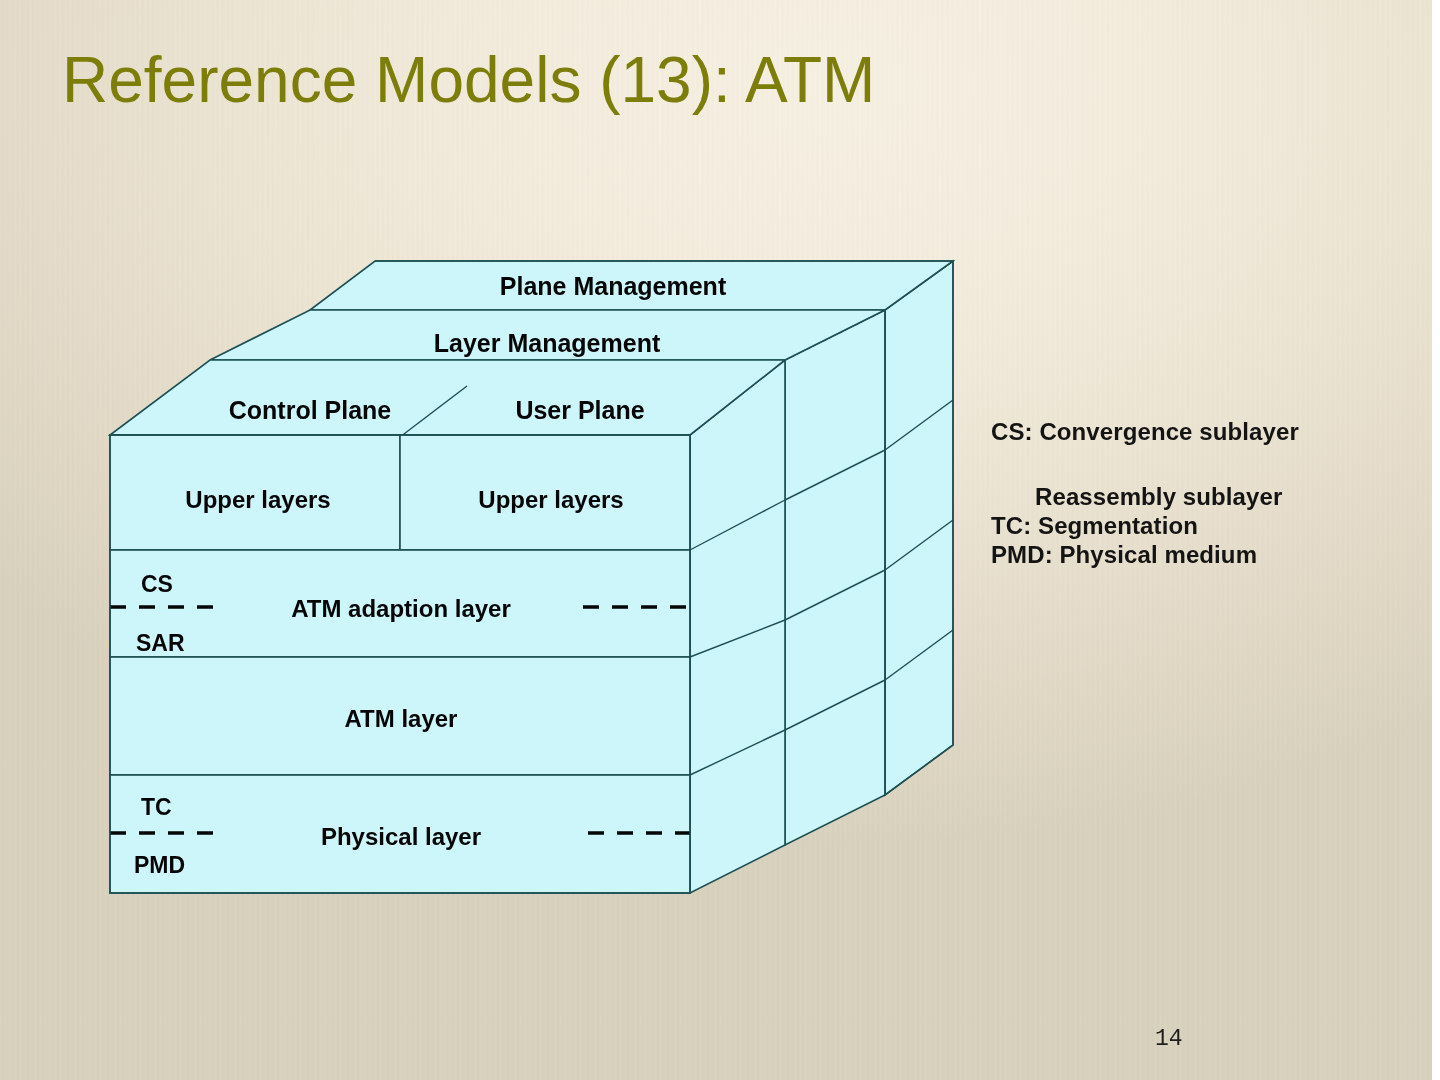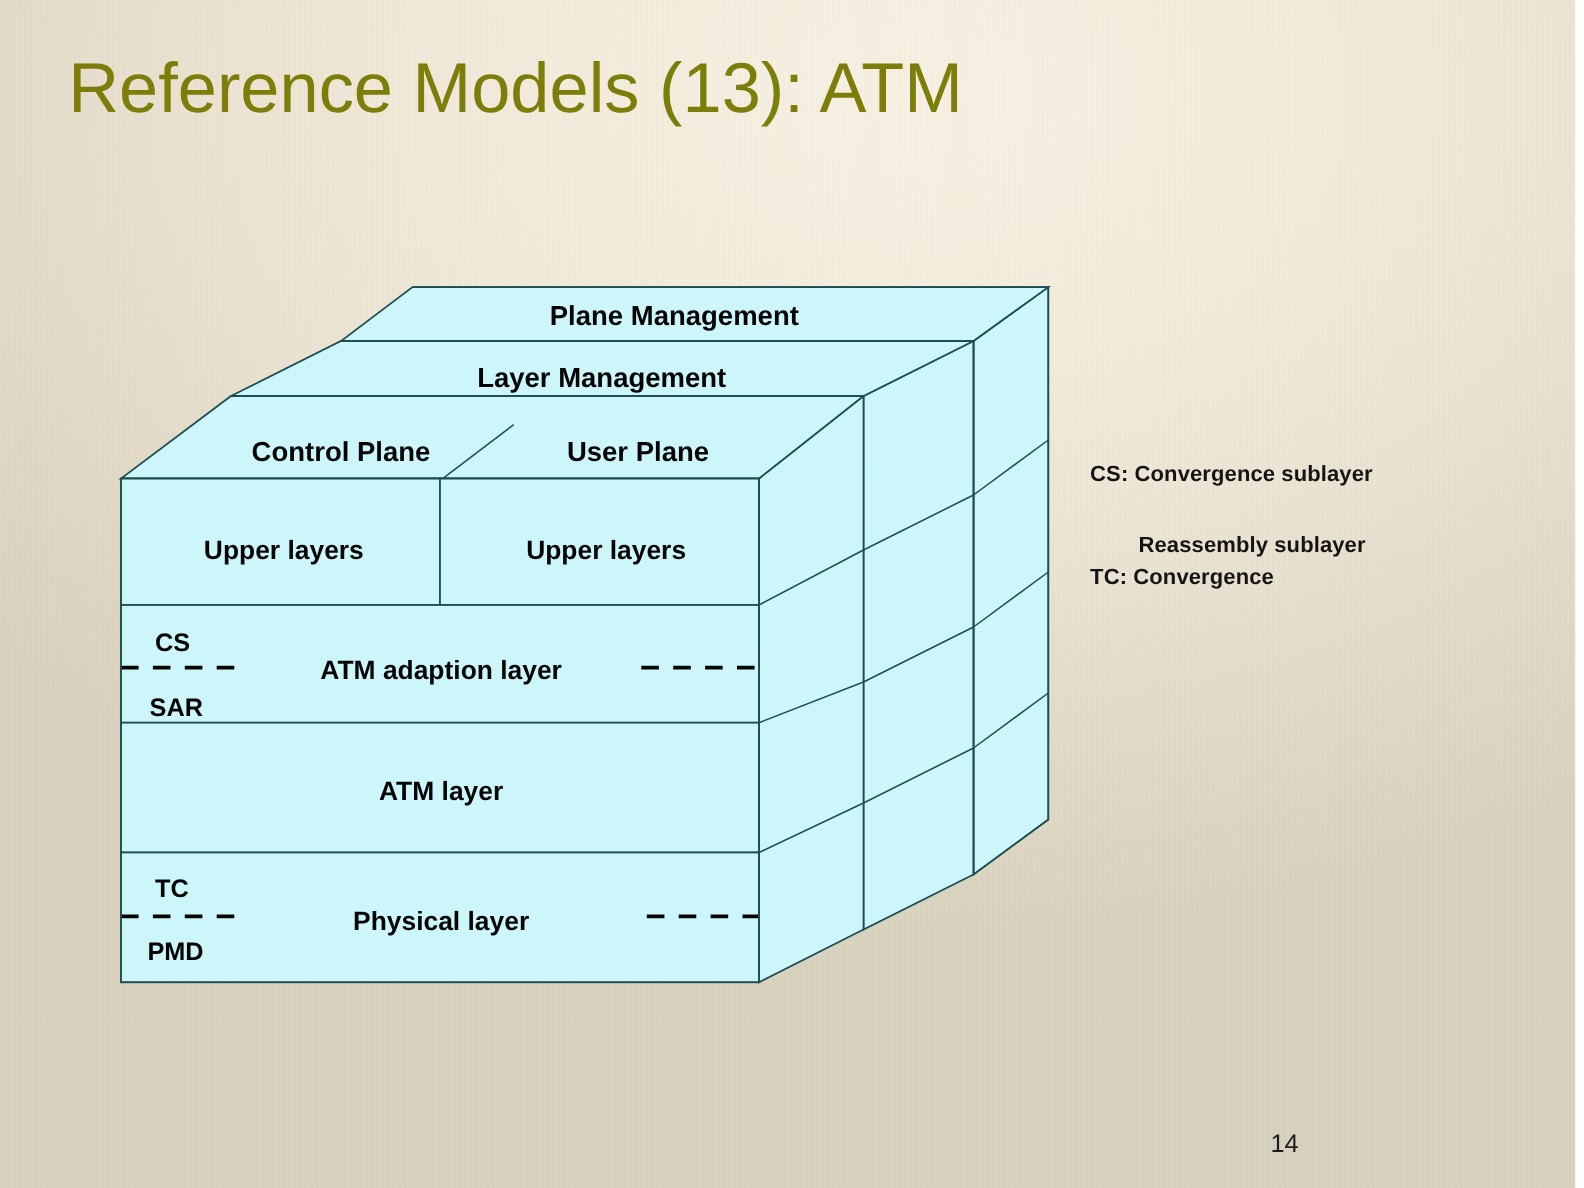--- a/index.html
+++ b/index.html
@@ -52,36 +52,36 @@
     position: absolute;
     left: 0;
     top: 0;
   }
 
   .legend {
     position: absolute;
     left: 991px;
     top: 417px;
     width: 380px;
-    font-size: 20px;
+    font-size: 24px;
     font-weight: 700;
     color: #141414;
     line-height: 29px;
     letter-spacing: 0.1px;
   }
   .legend .ln { white-space: nowrap; }
   .legend .ind { padding-left: 44px; margin-top: 36px; }
 
   #page-number {
     position: absolute;
     left: 1155px;
     top: 1026px;
     font-size: 23px;
     color: #1d1d1d;
-    font-family: Liberation Sans, sans-serif;
+    font-family: Liberation Mono, monospace;
   }
 
   
   .dlabel {
     font-family: "Liberation Sans", sans-serif;
     font-weight: 700;
     fill: #050505;
   }
   .dlabel.big  { font-size: 25px; }
   .dlabel.mid  { font-size: 24px; }
@@ -168,18 +168,19 @@
 
     <g>
       <path class="edge" d="M110,435 L110,893 L690,893 L690,435 Z"></path>
       <path class="edge" d="M375,261 L953,261 L953,745 L885,795 L885,310"></path>
     </g>
   </svg>
 
   <div class="legend">
     <div class="ln">CS: Convergence sublayer</div>
     <div class="ln ind">Reassembly sublayer</div>
-    <div class="ln">TC: Convergence</div>
+    <div class="ln">TC: Segmentation</div>
+    <div class="ln">PMD: Physical medium</div>
   </div>
 
   <div id="page-number">14</div>
 
 </div>
 
 </body></html>

